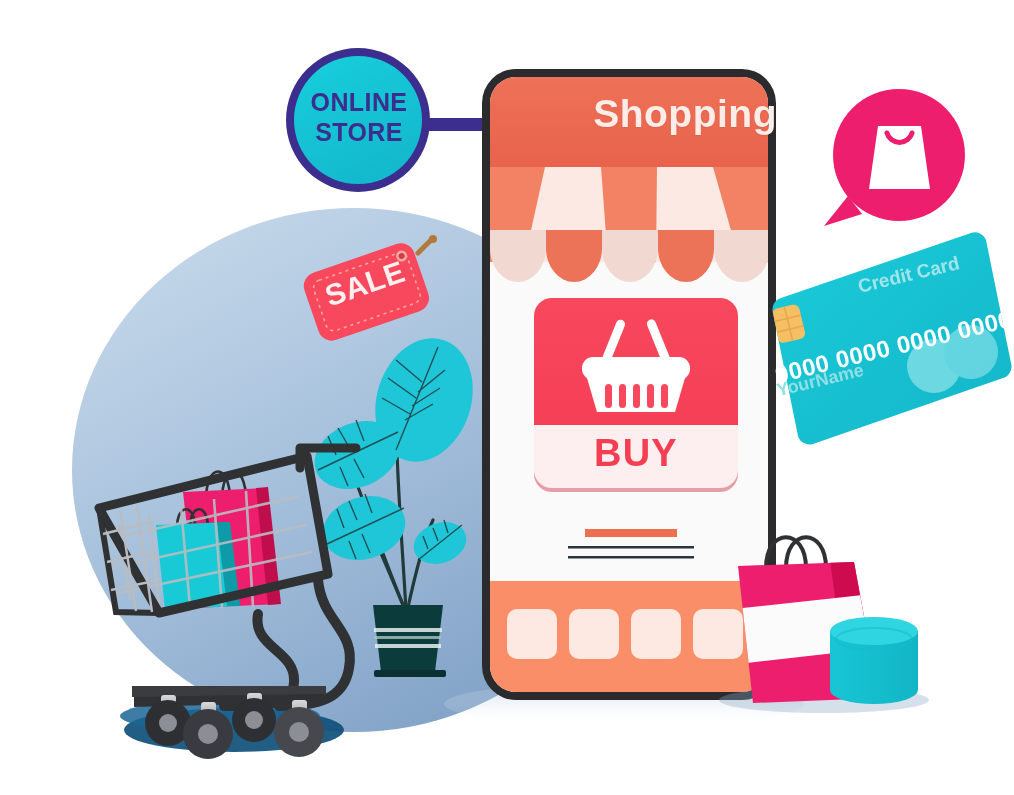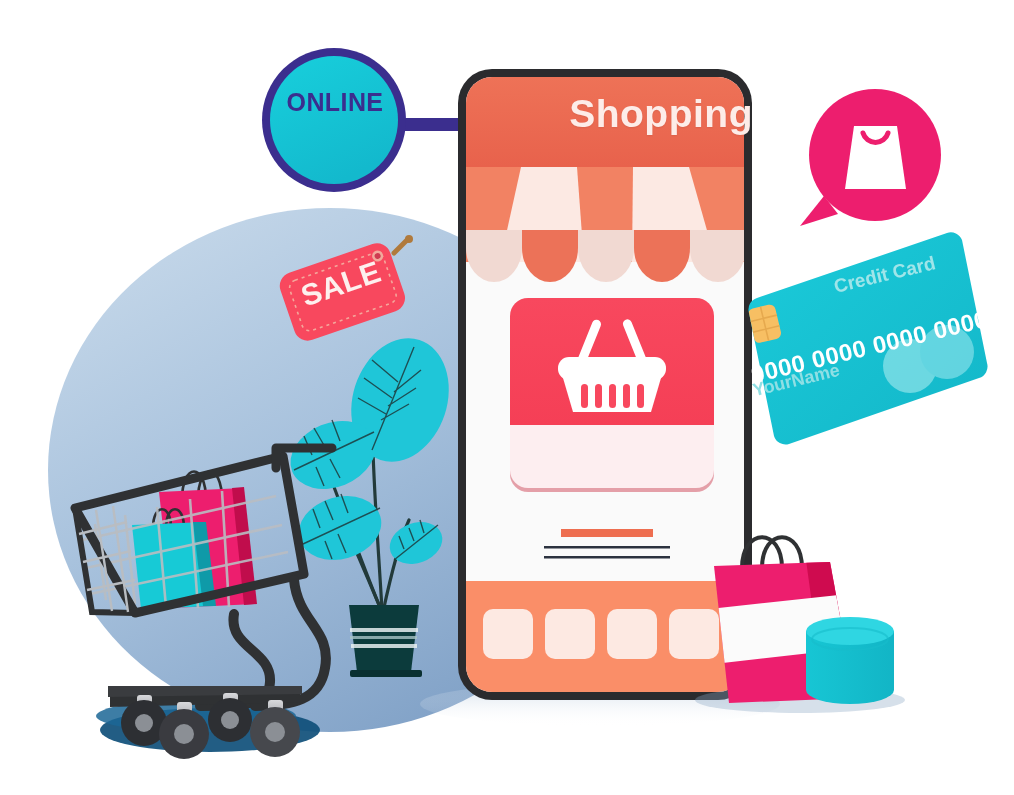--- a/index.html
+++ b/index.html
@@ -1,19 +1,19 @@
 <!DOCTYPE html>
 <html><head>
 <meta charset="utf-8">
 <title>Online Shopping Illustration</title>
 <style>
   html,body{margin:0;padding:0;background:#ffffff;}
   body{width:1014px;height:795px;overflow:hidden;
        font-family:"Liberation Sans","DejaVu Sans",sans-serif;}
-  #stage{position:relative;width:924px;height:795px;background:#ffffff;}
+  #stage{position:relative;width:924px;height:795px;background:#ffffff;margin-left:24px;}
   #stage svg{position:absolute;left:0;top:0;}
   .txt{position:absolute;user-select:none;white-space:nowrap;}
 
   
   #badge-line1,#badge-line2{
     color:#3b2e8e;font-weight:700;font-size:25px;letter-spacing:.4px;
     text-align:center;width:160px;left:255px;
   }
   #badge-line1{top:88px;}
   #badge-line2{top:118px;}
@@ -348,23 +348,25 @@
         <g>
           <rect x="268" y="700" width="15" height="20" rx="3" fill="url(#wheelGrad)"></rect>
           <circle cx="275" cy="732" r="25" fill="#46484d"></circle>
           <circle cx="275" cy="732" r="10" fill="#8b8f95"></circle>
         </g>
       </g>
     </g>
   </svg>
 
   <div class="txt" id="badge-line1">ONLINE</div>
+  <div class="txt" id="badge-line2">STORE</div>
 
   <div class="txt" id="phone-title">Shopping</div>
 
+  <div class="txt" id="buy-label">BUY</div>
 
   <div class="txt" id="sale-label">SALE</div>
 
   <div class="txt cc" id="cc-brand">Credit Card</div>
   <div class="txt cc" id="cc-number">0000 0000 0000 0000</div>
   <div class="txt cc" id="cc-name">YourName</div>
 
 </div>
 
 </body></html>

